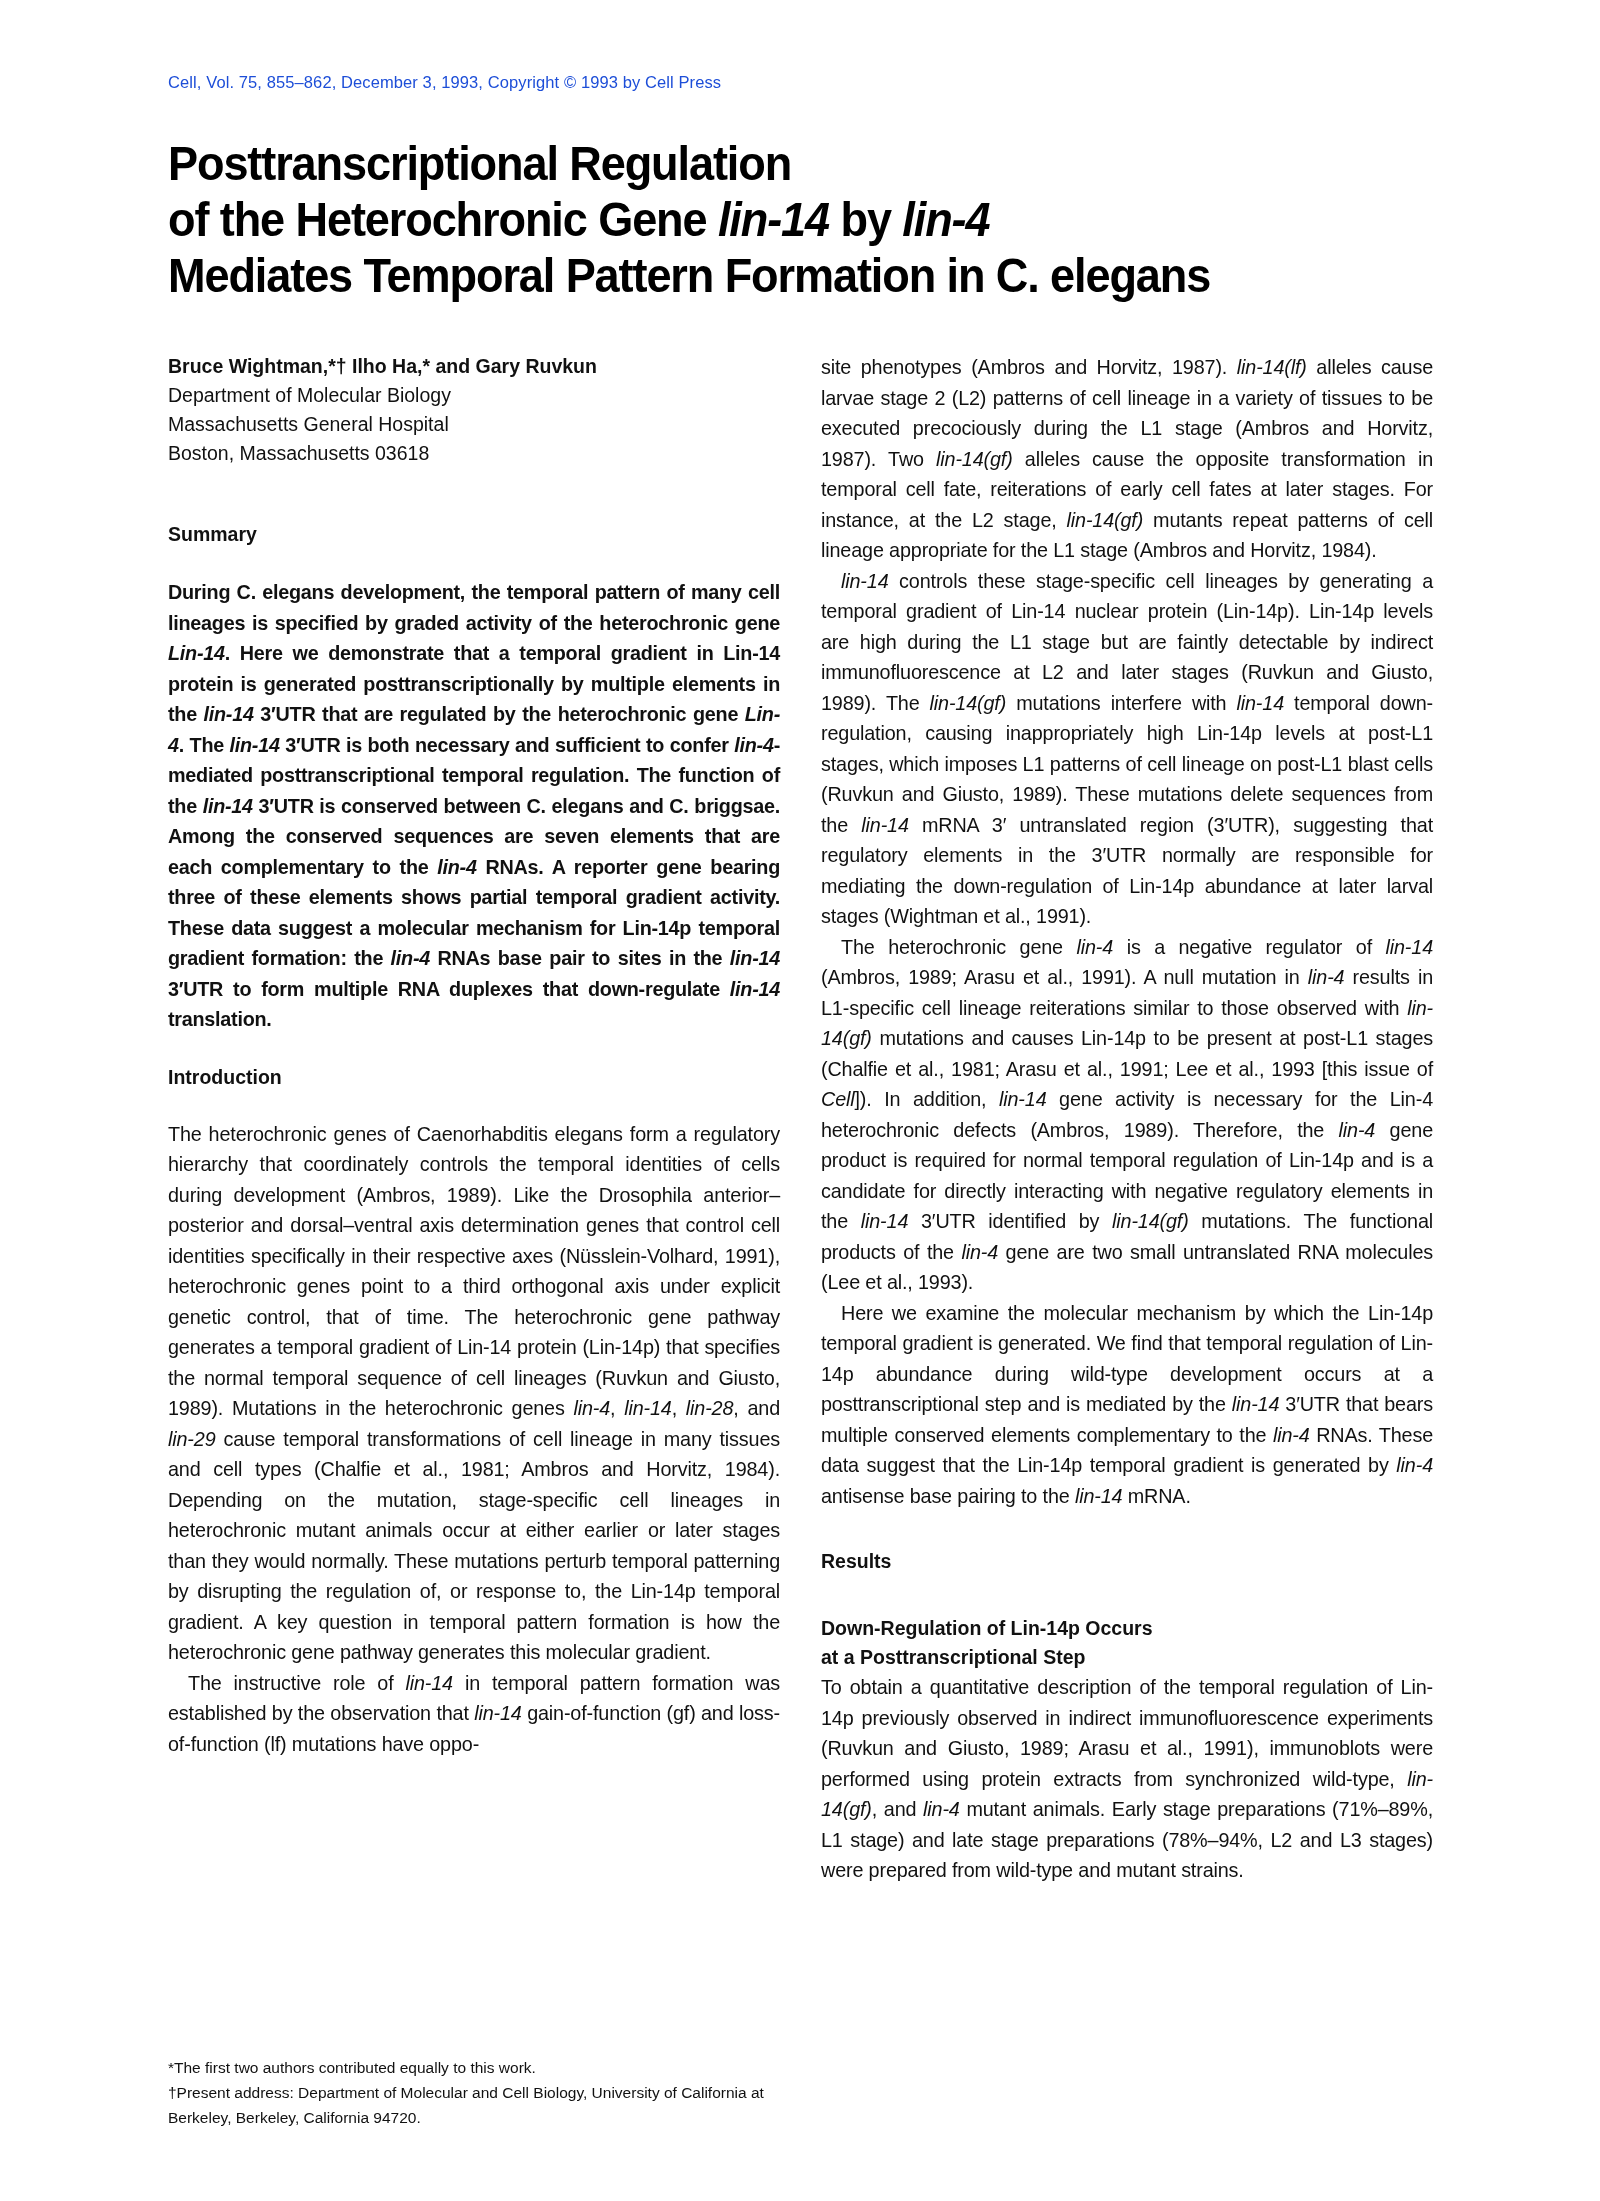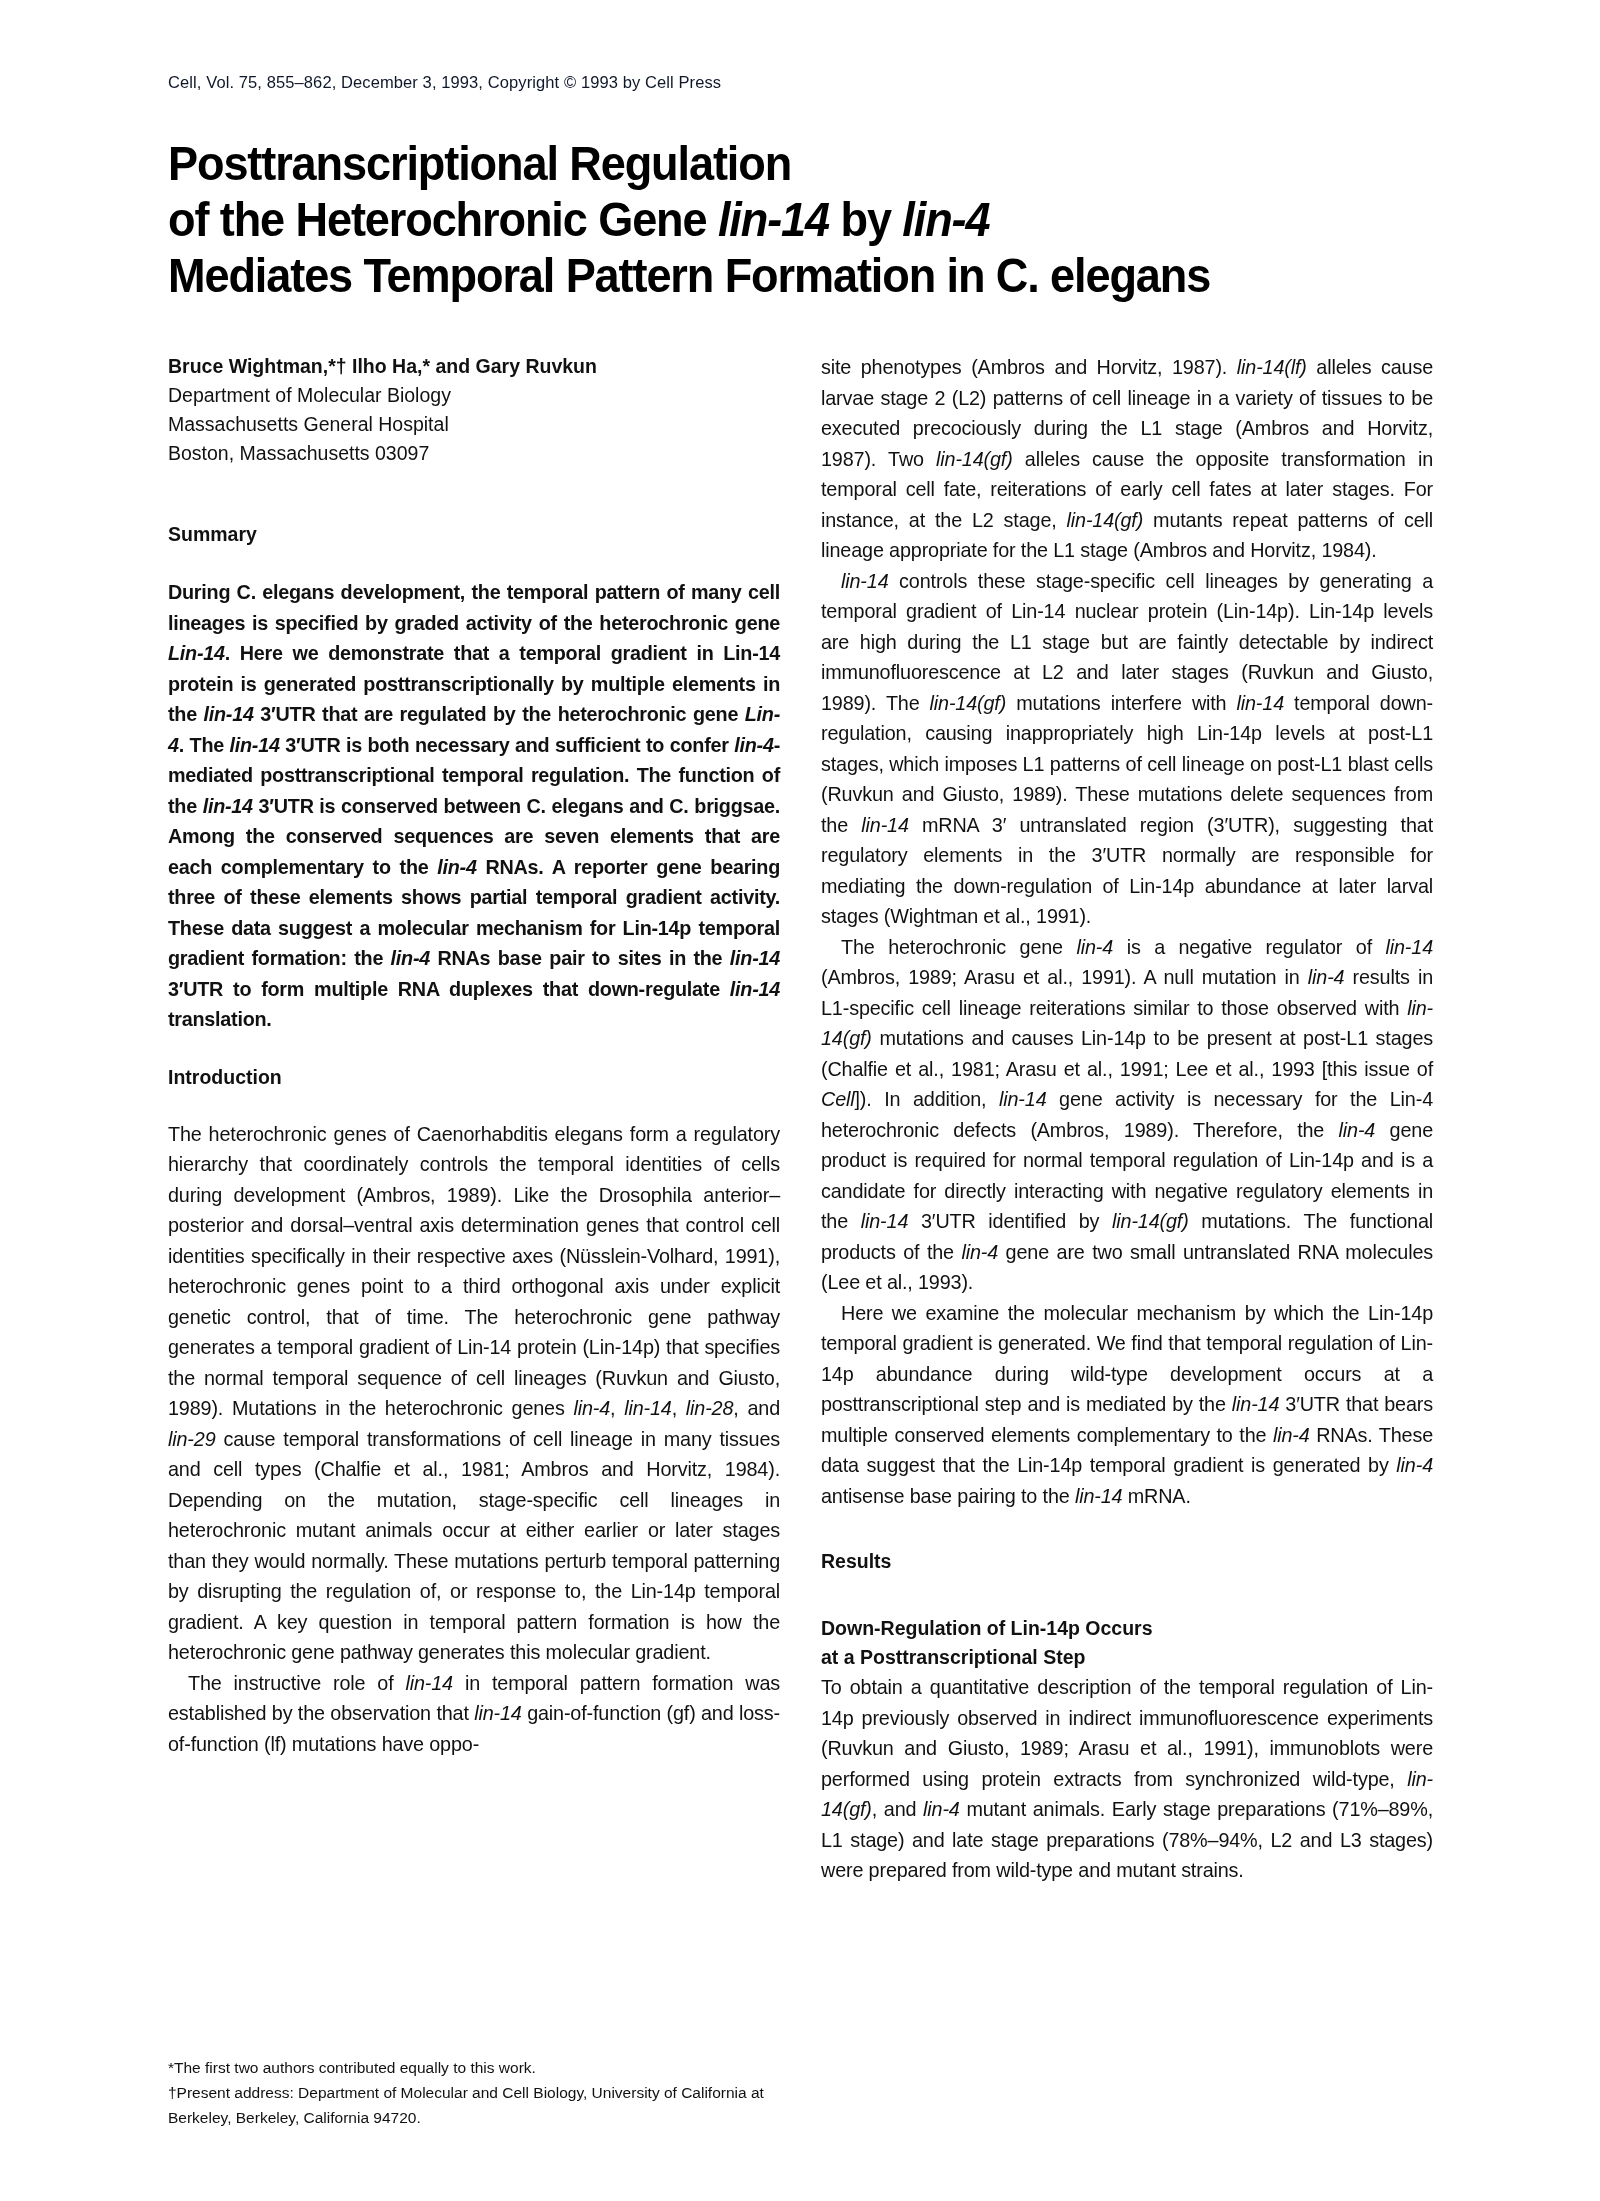--- a/index.html
+++ b/index.html
@@ -2,21 +2,21 @@
 <html><head>
 <meta charset="utf-8">
 <style>
   html, body { margin: 0; padding: 0; background: #ffffff; }
   body {
     width: 1600px; height: 2201px; position: relative; overflow: hidden;
     font-family: "Liberation Sans", sans-serif; color: #111111;
   }
   .journal-header {
     position: absolute; left: 168px; top: 73px;
-    font-size: 16.5px; color: #0f172a; letter-spacing: 0.1px;
+    font-size: 16.5px; color: #1d4ed8; letter-spacing: 0.1px;
   }
   .title {
     position: absolute; left: 168px; top: 135px; width: 1300px;
     font-family: "Liberation Sans", sans-serif; font-weight: bold;
     font-size: 49px; line-height: 56px; letter-spacing: -1.2px; color: #000;
     transform: scaleX(0.92); transform-origin: left top;
   }
   .title div { white-space: nowrap; }
   .col { position: absolute; width: 612px; }
   .col-left { left: 168px; top: 352px; }
@@ -47,21 +47,21 @@
 <div class="title">
   <div><span>Posttranscriptional Regulation</span></div>
   <div><span>of the Heterochronic Gene </span><i>lin-14</i><span> by </span><i>lin-4</i></div>
   <div><span>Mediates Temporal Pattern Formation in C. elegans</span></div>
 </div>
 
 <div class="col col-left">
   <div class="authors">Bruce Wightman,*† Ilho Ha,* and Gary Ruvkun</div>
   <div class="affil">Department of Molecular Biology</div>
   <div class="affil">Massachusetts General Hospital</div>
-  <div class="affil">Boston, Massachusetts 03097</div>
+  <div class="affil">Boston, Massachusetts 03618</div>
 
   <h2 class="section-head" style="margin-top:52px;">Summary</h2>
   <p class="p summary-p" style="margin-top:28px;"><span>During C. elegans development, the temporal pattern of many cell lineages is specified by graded activity of the heterochronic gene </span><i>Lin-14</i><span>. Here we demonstrate that a temporal gradient in Lin-14 protein is generated posttranscriptionally by multiple elements in the </span><i>lin-14</i><span> 3′UTR that are regulated by the heterochronic gene </span><i>Lin-4</i><span>. The </span><i>lin-14</i><span> 3′UTR is both necessary and sufficient to confer </span><i>lin-4</i><span>-mediated posttranscriptional temporal regulation. The function of the </span><i>lin-14</i><span> 3′UTR is conserved between C. elegans and C. briggsae. Among the conserved sequences are seven elements that are each complementary to the </span><i>lin-4</i><span> RNAs. A reporter gene bearing three of these elements shows partial temporal gradient activity. These data suggest a molecular mechanism for Lin-14p temporal gradient formation: the </span><i>lin-4</i><span> RNAs base pair to sites in the </span><i>lin-14</i><span> 3′UTR to form multiple RNA duplexes that down-regulate </span><i>lin-14</i><span> translation.</span></p>
 
   <h2 class="section-head" style="margin-top:28px;">Introduction</h2>
   <p class="p" style="margin-top:27px;"><span>The heterochronic genes of Caenorhabditis elegans form a regulatory hierarchy that coordinately controls the temporal identities of cells during development (Ambros, 1989). Like the Drosophila anterior–posterior and dorsal–ventral axis determination genes that control cell identities specifically in their respective axes (Nüsslein-Volhard, 1991), heterochronic genes point to a third orthogonal axis under explicit genetic control, that of time. The heterochronic gene pathway generates a temporal gradient of Lin-14 protein (Lin-14p) that specifies the normal temporal sequence of cell lineages (Ruvkun and Giusto, 1989). Mutations in the heterochronic genes </span><i>lin-4</i><span>, </span><i>lin-14</i><span>, </span><i>lin-28</i><span>, and </span><i>lin-29</i><span> cause temporal transformations of cell lineage in many tissues and cell types (Chalfie et al., 1981; Ambros and Horvitz, 1984). Depending on the mutation, stage-specific cell lineages in heterochronic mutant animals occur at either earlier or later stages than they would normally. These mutations perturb temporal patterning by disrupting the regulation of, or response to, the Lin-14p temporal gradient. A key question in temporal pattern formation is how the heterochronic gene pathway generates this molecular gradient.</span></p>
   <p class="p indent"><span>The instructive role of </span><i>lin-14</i><span> in temporal pattern formation was established by the observation that </span><i>lin-14</i><span> gain-of-function (gf) and loss-of-function (lf) mutations have oppo-</span></p>
 </div>
 
 <div class="col col-right">

